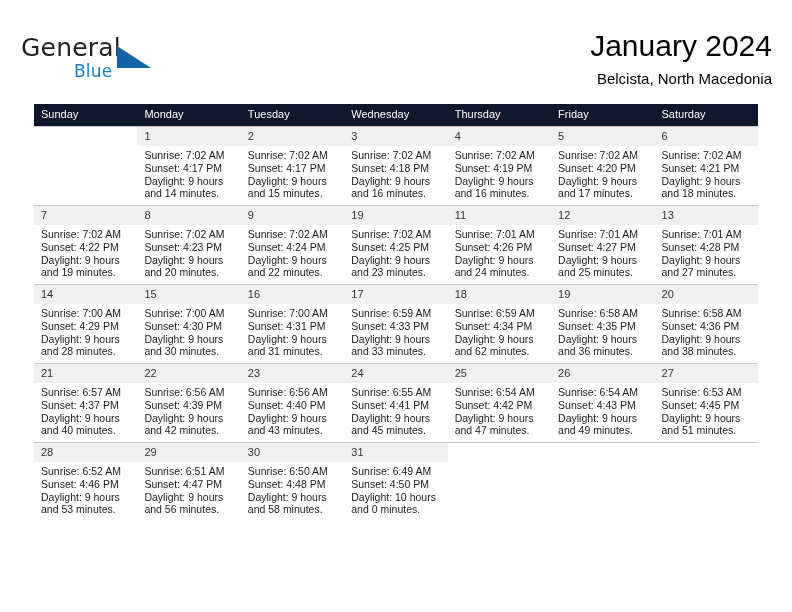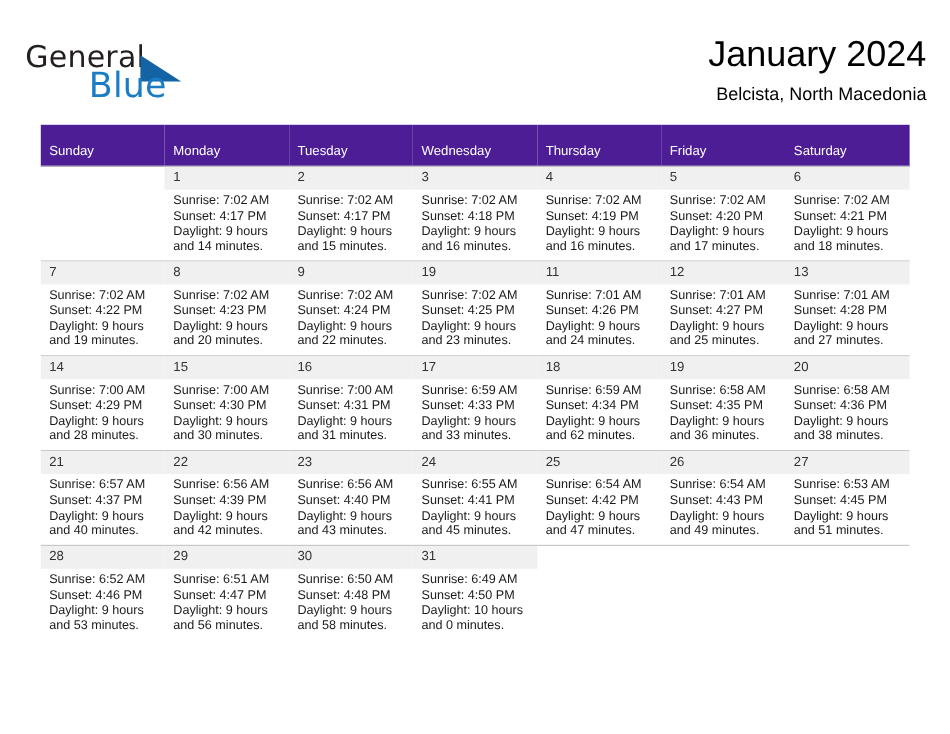--- a/index.html
+++ b/index.html
@@ -45,21 +45,21 @@
     letter-spacing: 0.2px;
     color: #231f20;
     font-family: "DejaVu Sans", sans-serif;
     font-weight: 400;
     line-height: 28px;
   }
   .brand-blue {
     position: absolute;
     left: 53px;
     top: 23px;
-    font-size: 29px;
+    font-size: 17px;
     letter-spacing: 0.2px;
     color: #1a7dc4;
     font-family: "DejaVu Sans", sans-serif;
     font-weight: 400;
     line-height: 28px;
   }
   .brand-triangle {
     position: absolute;
     left: 96px;
     top: 12px;
@@ -94,26 +94,26 @@
   
   .calendar {
     position: absolute;
     left: 34px;
     top: 104px;
     width: 724px;
     border-collapse: collapse;
     table-layout: fixed;
   }
   .calendar th {
-    background: #4c1d95;
+    background: #0f172a;
     color: #ffffff;
     font-size: 11px;
     font-weight: 400;
     text-align: left;
-    padding: 16px 0 6px 7px;
+    padding: 4px 0 6px 7px;
     height: 12px;
     border: none;
   }
   .calendar td {
     vertical-align: top;
     width: 103.43px;
     height: 78px;
     padding: 0;
     border: none;
     border-top: 1px solid #c8c8c8;

